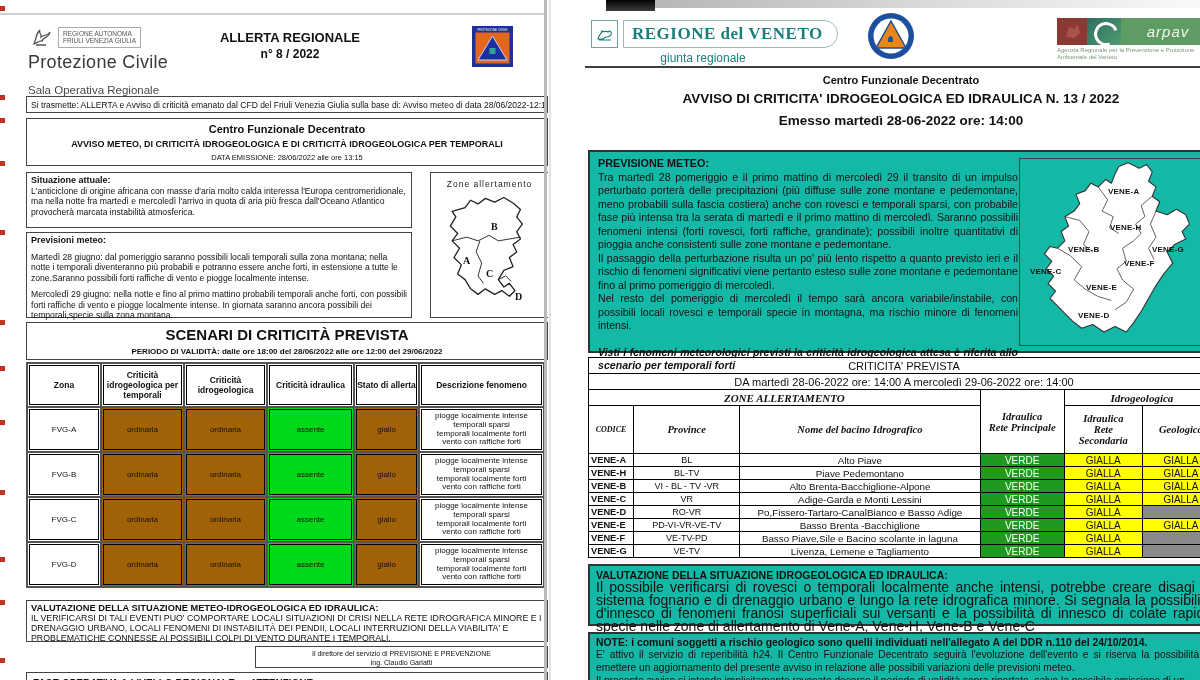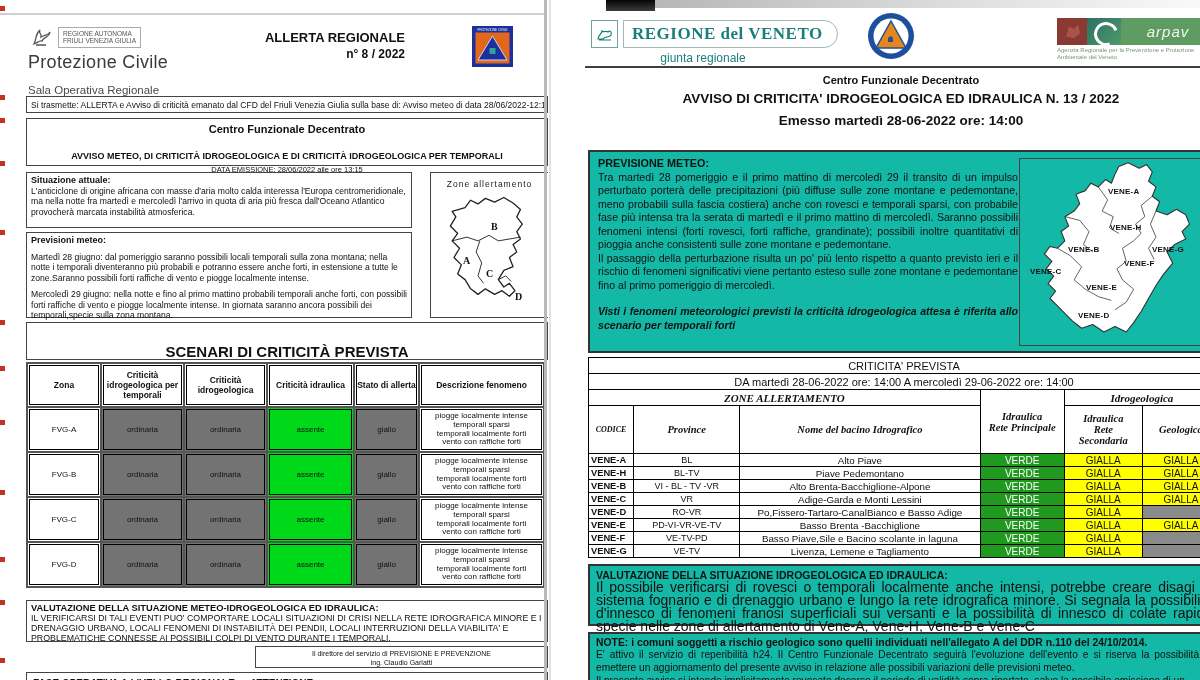--- a/index.html
+++ b/index.html
@@ -13,46 +13,46 @@
   .page-edge-r2 { position:absolute; left:549px; top:0; width:2px; height:680px; background:#e2e2e2; }
   .scan-top-line { position:absolute; left:0; top:13px; width:545px; height:2px; background:#cfcfcf; }
   .red-mark { position:absolute; left:0; width:5px; height:5px; background:#c23326; }
   
   .l-org { left:28px; top:24px; width:190px; }
   .l-org-top { display:flex; align-items:center; gap:4px; }
   .l-org-region { font-size:6.5px; line-height:7.5px; color:#555; white-space:pre-line;
                   border:1px solid #aaa; padding:2px 4px; text-transform:uppercase; }
   .l-org-name { font-size:18px; color:#3a3a3a; font-weight:400; letter-spacing:.3px; margin-top:2px;}
   .l-org-sub  { font-size:11.5px; color:#4a4a4a; margin-top:11px; }
-  .l-title { left:175px; top:30px; width:230px; text-align:right; font-weight:bold; }
+  .l-title { left:175px; top:30px; width:230px; text-align:center; font-weight:bold; }
   .l-title .t1 { font-size:13px; }
   .l-title .t2 { font-size:12px; margin-top:2px; }
   .l-emblem { left:472px; top:26px; }
   .l-box { position:absolute; border:1px solid #444; background:#fff; }
   .l-transmit { left:26px; top:96px; width:522px; height:17px; font-size:8.5px; padding:3px 4px; overflow:hidden; white-space:nowrap; }
   .l-cfd { left:26px; top:118px; width:522px; height:48px; text-align:center; }
   .l-cfd .c1 { font-size:11px; font-weight:bold; margin-top:4px; }
-  .l-cfd .c2 { font-size:9px; font-weight:bold; margin-top:16px; }
+  .l-cfd .c2 { font-size:9px; font-weight:bold; margin-top:4px; }
   .l-cfd .c3 { font-size:7.5px; margin-top:4px; }
   .l-sit { left:26px; top:172px; width:386px; height:56px; font-size:8.6px; line-height:10.5px; padding:2px 4px; }
   .l-prev { left:26px; top:232px; width:386px; height:86px; font-size:8.6px; line-height:10.5px; padding:2px 4px; }
   .l-label { font-weight:bold; font-size:9px; }
   .l-prev p { margin-top:6px; }
   .l-zonebox { left:430px; top:172px; width:118px; height:146px; border-right:none; }
   .l-zonebox .zt { text-align:center; font-size:8.5px; margin-top:6px; letter-spacing:1px; color:#222; }
   .l-maplab { position:absolute; font-family:"Liberation Serif", serif; font-weight:bold; font-size:10px; }
   .l-scenari { left:26px; top:322px; width:522px; height:38px; text-align:center; }
-  .l-scenari .s1 { font-size:15px; font-weight:bold; margin-top:20px; }
+  .l-scenari .s1 { font-size:15px; font-weight:bold; margin-top:3px; }
   .l-scenari .s2 { font-size:8px; font-weight:bold; margin-top:4px; }
   table.fvg { position:absolute; left:26px; top:362px; width:517px; border-collapse:collapse; table-layout:fixed; }
   table.fvg th, table.fvg td { border:2px solid #555; outline:1px solid #000; outline-offset:-3px; }
   table.fvg th { background:#fff; font-size:8.5px; font-weight:bold; height:44px; padding:1px; }
   table.fvg td { height:45px; text-align:center; font-size:8px; }
   td.lz { background:#fff; }
-  td.yc { background:#737373; }
+  td.yc { background:#a16207; }
   td.gc { background:#00d919;margin-left:8px; }
   td.dc { background:#fff; text-align:left; font-size:7.3px; line-height:8.6px; padding:2px 3px; white-space:pre-line; }
   .l-valut { left:26px; top:600px; width:522px; height:42px; padding:2px 4px; }
   .l-valut .vl { font-weight:bold; font-size:9.3px; }
   .l-valut .vt { font-size:8.8px; line-height:10px; }
   .l-firma { left:255px; top:646px; width:293px; height:22px; text-align:center; font-size:7px; line-height:9px; padding-top:2px; }
   .l-fase { left:26px; top:672px; width:522px; height:30px; padding:5px 6px; font-size:10px; font-weight:bold; }
   
   .r-blackbar { position:absolute; left:27px; top:0; width:49px; height:11px;
                 background:linear-gradient(to bottom,#050505,#3c3c3c); }
@@ -318,20 +318,21 @@
 
   <div class="abs r-cfd">Centro Funzionale Decentrato</div>
   <div class="abs r-title">AVVISO DI CRITICITA' IDROGEOLOGICA ED IDRAULICA N. 13 / 2022</div>
   <div class="abs r-emesso">Emesso  martedì 28-06-2022 ore: 14:00</div>
 
   <div class="r-box r-prevbox">
     <div class="r-prevtext">
       <div class="r-prevlabel">PREVISIONE METEO:</div>
       <div>Tra martedì 28 pomeriggio e il primo mattino di mercoledì 29 il transito di un impulso perturbato porterà delle precipitazioni (più diffuse sulle zone montane e pedemontane, meno probabili sulla fascia costiera) anche con rovesci e temporali sparsi, con probabile fase più intensa tra la serata di martedì e il primo mattino di mercoledì. Saranno possibili fenomeni intensi (forti rovesci, forti raffiche, grandinate); possibili inoltre quantitativi di pioggia anche consistenti sulle zone montane e pedemontane.</div>
       <div>Il passaggio della perturbazione risulta un po' più lento rispetto a quanto previsto ieri e il rischio di fenomeni significativi viene pertanto esteso sulle zone montane e pedemontane fino al primo pomeriggio di mercoledì.</div>
+      <div>Nel resto del pomeriggio di mercoledì il tempo sarà ancora variabile/instabile, con possibili locali rovesci e temporali specie in montagna, ma rischio minore di fenomeni intensi.</div>
       <div class="r-prevbold">Visti i fenomeni meteorologici previsti la criticità idrogeologica attesa è riferita allo scenario per temporali forti</div>
     </div>
     <div class="r-mapbox">
       <svg width="192" height="186" viewBox="0 0 170 200">
         <path d="M88,8 L98,4 L110,10 L118,6 L124,14 L120,24 L128,30 L124,40 L132,46 L128,56 L140,60 L150,54 L160,60 L164,70 L156,78 L160,86 L148,92 L140,100 L146,112 L136,124 L128,136 L120,150 L112,164 L104,176 L96,186 L84,180 L72,186 L60,178 L48,182 L38,174 L30,166 L22,158 L14,150 L20,142 L12,134 L18,126 L10,118 L16,110 L8,102 L14,94 L22,96 L30,88 L26,78 L34,72 L30,62 L40,56 L46,48 L42,38 L52,34 L58,26 L66,30 L74,22 L80,26 L84,16 Z" fill="#ffffff" stroke="#333" stroke-width="1.2" stroke-linejoin="round"></path>
         <path d="M66,30 L76,44 L70,56 L82,62 L78,74 L88,80" fill="none" stroke="#444" stroke-width="0.9"></path>
         <path d="M124,40 L112,50 L116,62 L106,70 L112,80 L104,88" fill="none" stroke="#444" stroke-width="0.9"></path>
         <path d="M30,62 L46,66 L56,78 L50,92 L60,100" fill="none" stroke="#444" stroke-width="0.9"></path>
         <path d="M104,88 L92,96 L96,110 L86,118 L92,130" fill="none" stroke="#444" stroke-width="0.9"></path>
         <path d="M128,56 L122,70 L128,84 L120,96 L126,108" fill="none" stroke="#444" stroke-width="0.9"></path>

